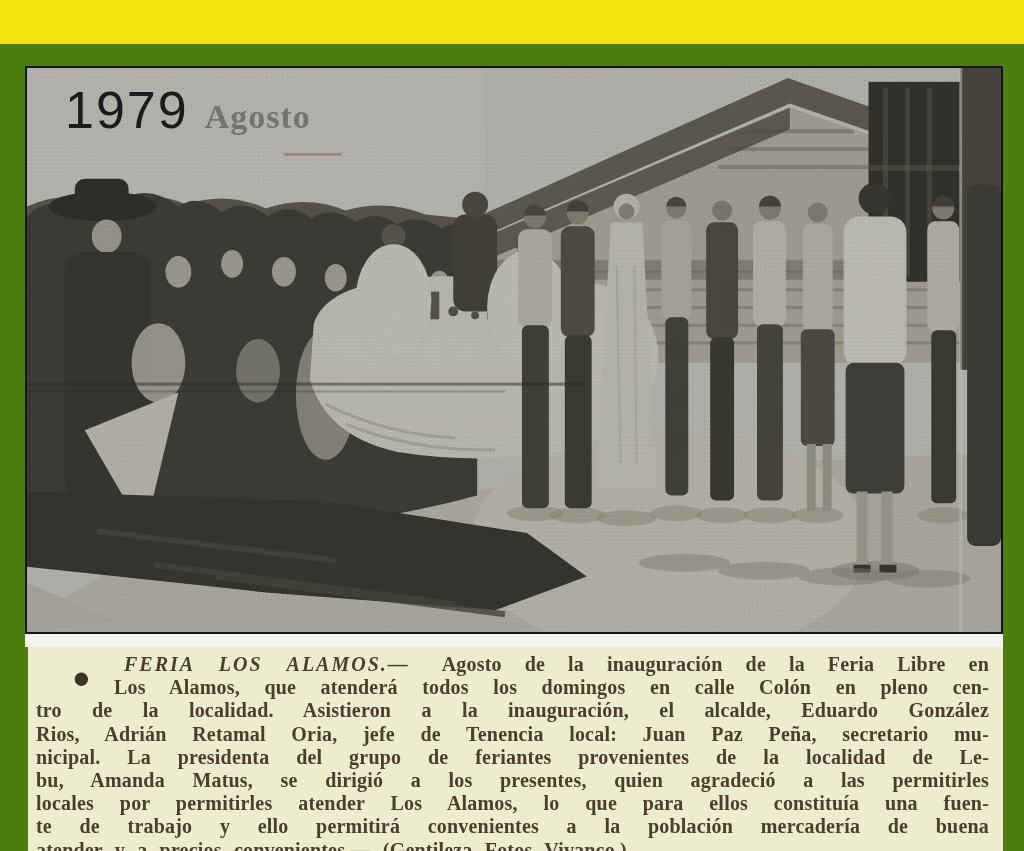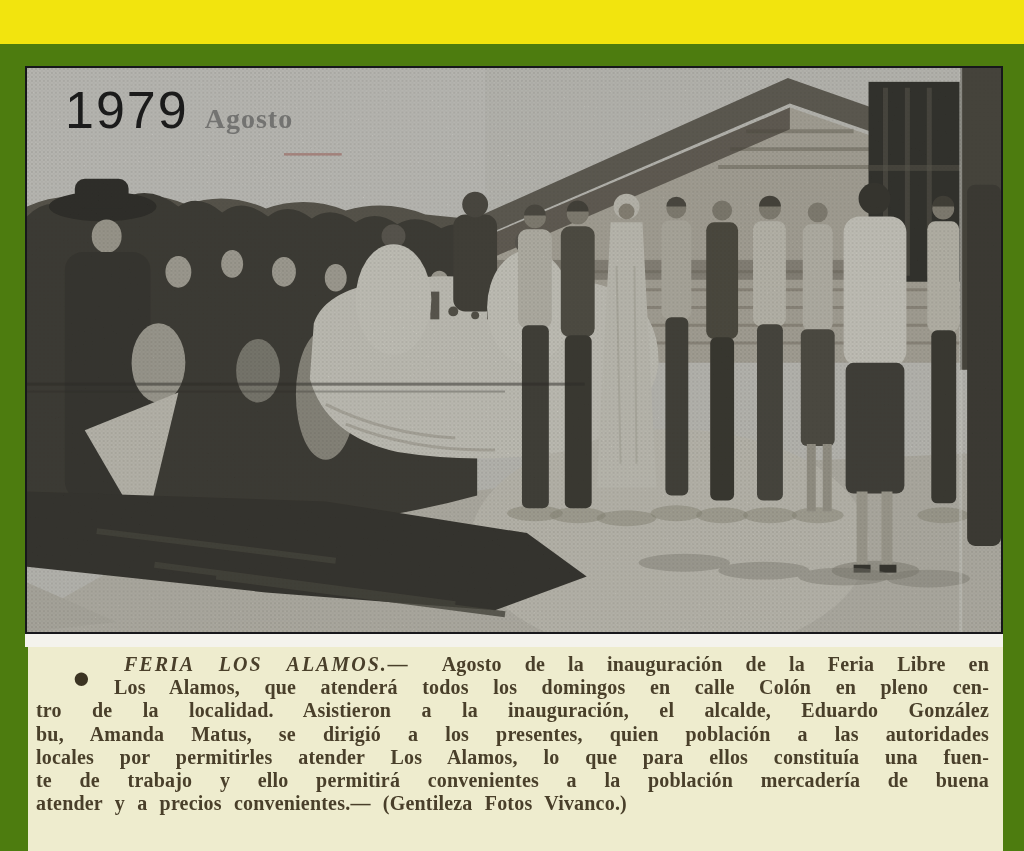--- a/index.html
+++ b/index.html
@@ -14,21 +14,21 @@
   }
   .photo-frame svg{display:block;width:100%;height:100%;}
   .date-overlay{
     position:absolute;left:38px;top:16px;display:flex;align-items:baseline;gap:16px;
   }
   .year{
     font-family:"Liberation Sans",sans-serif;font-size:52px;line-height:1;
     color:#1b1b1b;letter-spacing:2px;
   }
   .month{
-    font-family:"Liberation Serif",serif;font-weight:700;font-size:28px;line-height:1;
+    font-family:"Liberation Serif",serif;font-weight:700;font-size:34px;line-height:1;
     color:#737371;letter-spacing:1px;
   }
   
   .paper-strip{
     position:absolute;left:25px;top:590px;width:978px;height:13px;background:#f4f3ed;
   }
   
   .caption{
     position:absolute;left:28px;top:603px;width:975px;height:216px;
     background:#eeecce;color:#493f2a;box-sizing:border-box;padding-top:6px;
@@ -231,19 +231,21 @@
   <div class="paper-strip"></div>
 
   <div class="caption">
     <span class="bullet">●</span>
     <div class="cap-line l1">
       <b class="cap-head">FERIA LOS ALAMOS.—</b>
       <span>Agosto de la inauguración de la Feria Libre en</span>
     </div>
     <div class="cap-line l2">Los Alamos, que atenderá todos los domingos en calle Colón en pleno cen-</div>
     <div class="cap-line">tro de la localidad. Asistieron a la inauguración, el alcalde, Eduardo González</div>
-    <div class="cap-line">bu, Amanda Matus, se dirigió a los presentes, quien población a las autoridades</div>
+    <div class="cap-line">Rios, Adrián Retamal Oria, jefe de Tenencia local: Juan Paz Peña, secretario mu-</div>
+    <div class="cap-line">nicipal. La presidenta del grupo de feriantes provenientes de la localidad de Le-</div>
+    <div class="cap-line">bu, Amanda Matus, se dirigió a los presentes, quien agradeció a las permitirles</div>
     <div class="cap-line">locales por permitirles atender Los Alamos, lo que para ellos constituía una fuen-</div>
     <div class="cap-line">te de trabajo y ello permitirá convenientes a la población mercadería de buena</div>
     <div class="cap-line last">atender y a precios convenientes.— (Gentileza Fotos Vivanco.)</div>
   </div>
 
 </div>
 
 </body></html>

